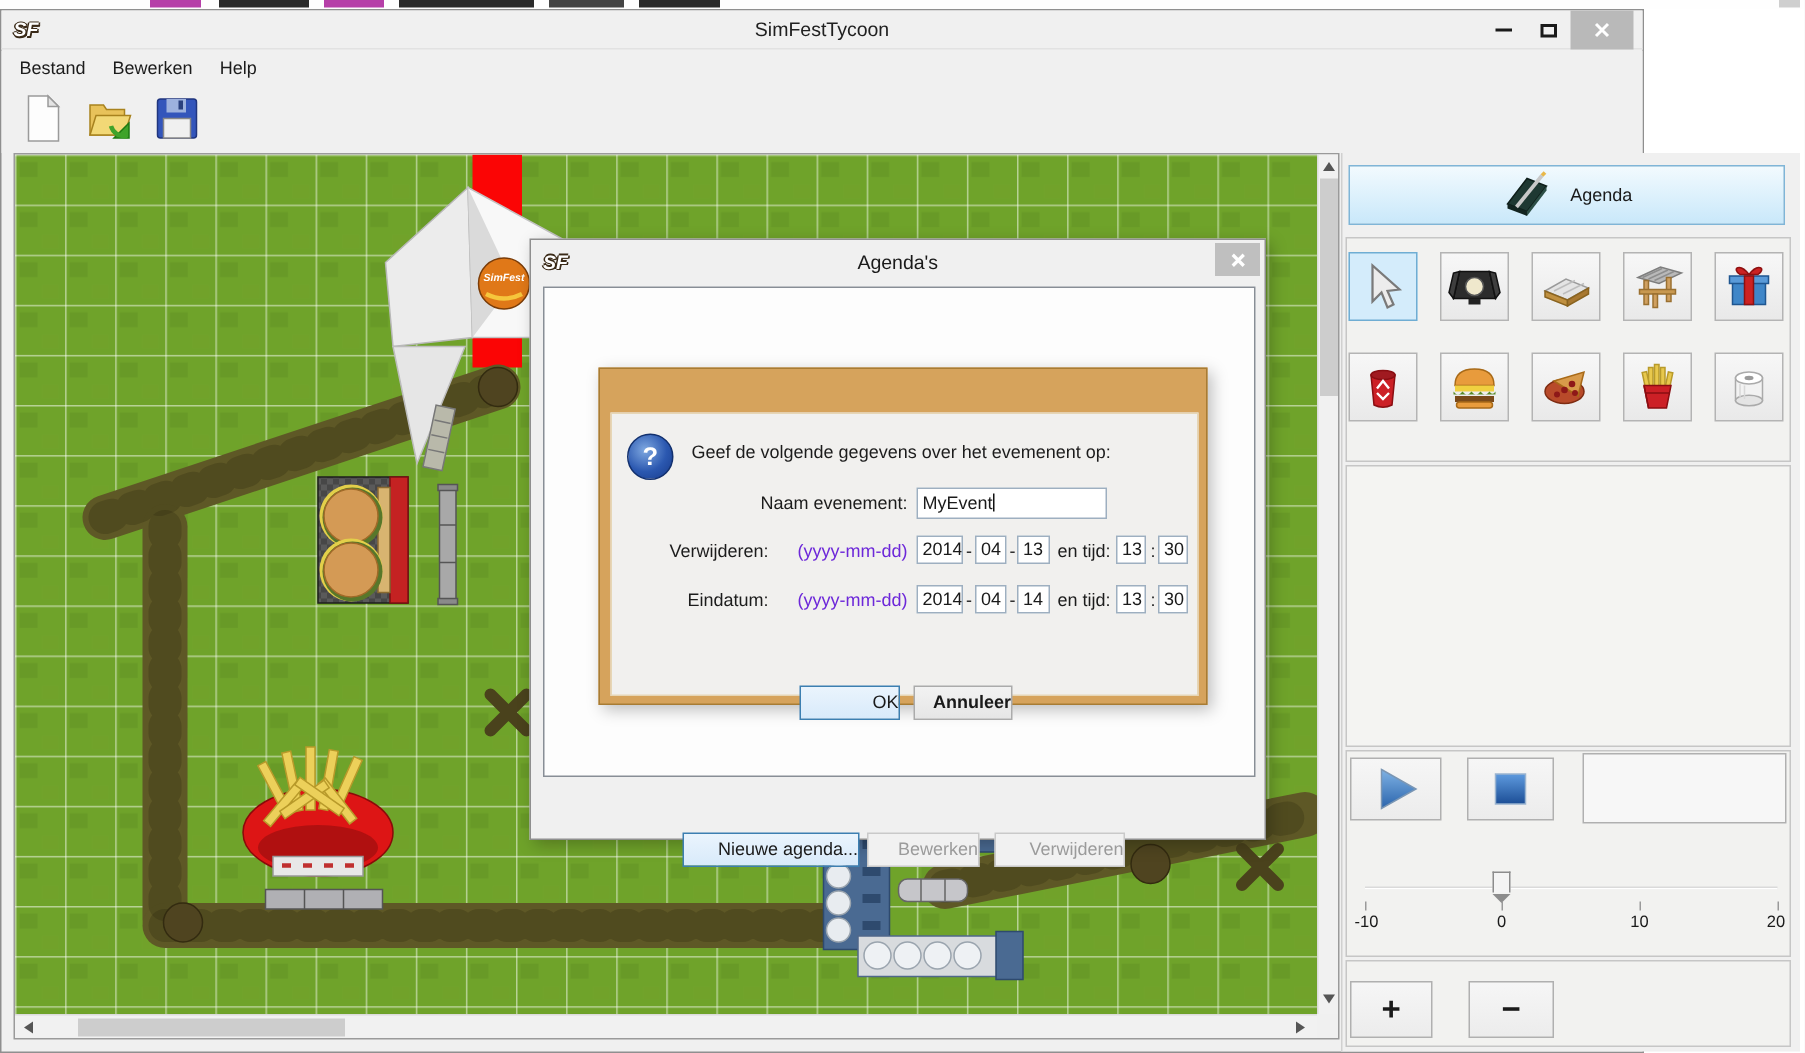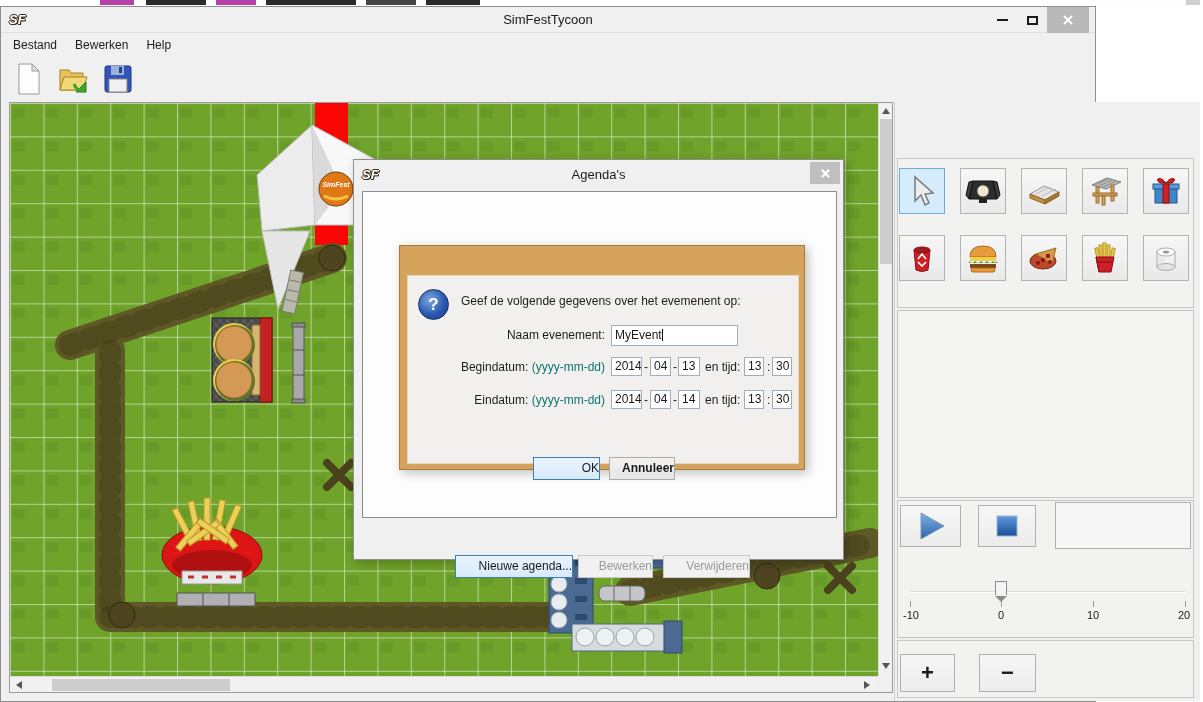--- a/index.html
+++ b/index.html
@@ -75,21 +75,21 @@
   .btn.disabled { background:#f1f1f1; border-color:#c9c9c9; color:#9b9b9b; }
 
   .event-dialog { position:absolute; left:398px; top:238px; width:406px; height:225px; background:#d6a35c; border:1px solid #a87c34; z-index:20; }
   .ed-titlebar { position:absolute; left:0; top:0; width:100%; height:29px; }
   .ed-title { position:absolute; left:0; right:0; top:0; height:29px; line-height:29px; text-align:center; font-size:13px; color:#1c1c1c; }
   .ed-close { position:absolute; right:6px; top:4px; width:29px; height:19px; background:#d4554d; border:1px solid #e2938d; display:flex; align-items:center; justify-content:center; }
   .ed-content { position:absolute; left:7px; top:29px; width:392px; height:189px; background:#f1f0ee; border:1px solid #e6d6b6; }
   .q-icon { position:absolute; left:10px; top:13px; width:31px; height:31px; border-radius:50%; background:radial-gradient(circle at 11px 10px,#7fa8e0,#2b58b0 55%,#173a8a); border:1px solid #12306e; color:#fff; font-weight:bold; font-size:17px; text-align:center; line-height:29px; }
   .ed-instruction { position:absolute; left:53px; top:18px; font-size:12px; color:#1c1c1c; }
   .ed-label { position:absolute; left:0; width:197px; text-align:right; font-size:12px; color:#1c1c1c; }
-  .hint { color:#0f766e; }
+  .hint { color:#6d28d9;margin-left:16px; }
   .field { position:absolute; background:#fff; border:1px solid #9eafc0; font-size:12px; line-height:17px; padding-left:3px; white-space:nowrap; overflow:hidden; }
   .caret { display:inline-block; width:1px; height:12px; background:#111; vertical-align:-2px; }
   .sep { position:absolute; font-size:12px; color:#1c1c1c; }
 
   .x-icon { display:block; }
 </style>
 </head>
 <body>
 
 <div class="screen">
@@ -312,20 +312,30 @@
       <div class="hscroll">
         <span class="arr arr-left"></span>
         <div class="thumb-h"></div>
         <span class="arr arr-right"></span>
       </div>
       <div class="corner"></div>
     </div>
 
     <div class="right-panel">
 
+      <div class="agenda-btn">
+        <svg width="34" height="32" viewBox="0 0 34 32">
+          <polygon points="4,22 17,5 30,10 17,27" fill="#1e3832" stroke="#0e1e1a"></polygon>
+          <polygon points="4,22 17,27 17,30 4,25" fill="#122420"></polygon>
+          <polygon points="17,27 17,30 30,13 30,10" fill="#2c4e46"></polygon>
+          <line x1="27" y1="3" x2="10" y2="24" stroke="#c8c8c8" stroke-width="2.5"></line>
+          <line x1="27" y1="3" x2="29" y2="1" stroke="#e8b84a" stroke-width="2.5"></line>
+        </svg>
+        <span>Agenda</span>
+      </div>
 
       <div class="panel panel-tools"></div>
 
       <div class="tool-btn selected" style="left:4px; top:66px;">
         <svg width="36" height="36" viewBox="0 0 36 36">
           <polygon points="11,4 11,28 17,22 21,32 25,30 21,21 29,20" fill="#ececec" stroke="#7a7a7a" stroke-width="1.5"></polygon>
         </svg>
       </div>
       <div class="tool-btn" style="left:65px; top:66px;">
         <svg width="36" height="36" viewBox="0 0 36 36">
@@ -485,21 +495,21 @@
       <div class="ed-content">
         <div class="q-icon">?</div>
         <div class="ed-instruction">Geef de volgende gegevens over het evemenent op:</div>
 
         <div class="ed-label" style="top:52px;">Naam evenement:</div>
         <div class="field" style="left:203px; top:49px; width:127px; height:21px; line-height:19px;">
           <span>MyEvent</span><span class="caret"></span>
         </div>
 
         <div class="ed-label" style="top:84px;">
-          <span>Begindatum:</span>
+          <span>Verwijderen:</span>
           <span class="hint">(yyyy-mm-dd)</span>
         </div>
         <div class="field" style="left:203px; top:81px; width:31px; height:19px;">2014</div>
         <span class="sep" style="left:236px; top:84px;">-</span>
         <div class="field" style="left:242px; top:81px; width:21px; height:19px;">04</div>
         <span class="sep" style="left:265px; top:84px;">-</span>
         <div class="field" style="left:270px; top:81px; width:22px; height:19px;">13</div>
         <span class="sep" style="left:297px; top:84px;">en tijd:</span>
         <div class="field" style="left:336px; top:81px; width:20px; height:19px;">13</div>
         <span class="sep" style="left:359px; top:84px;">:</span>

